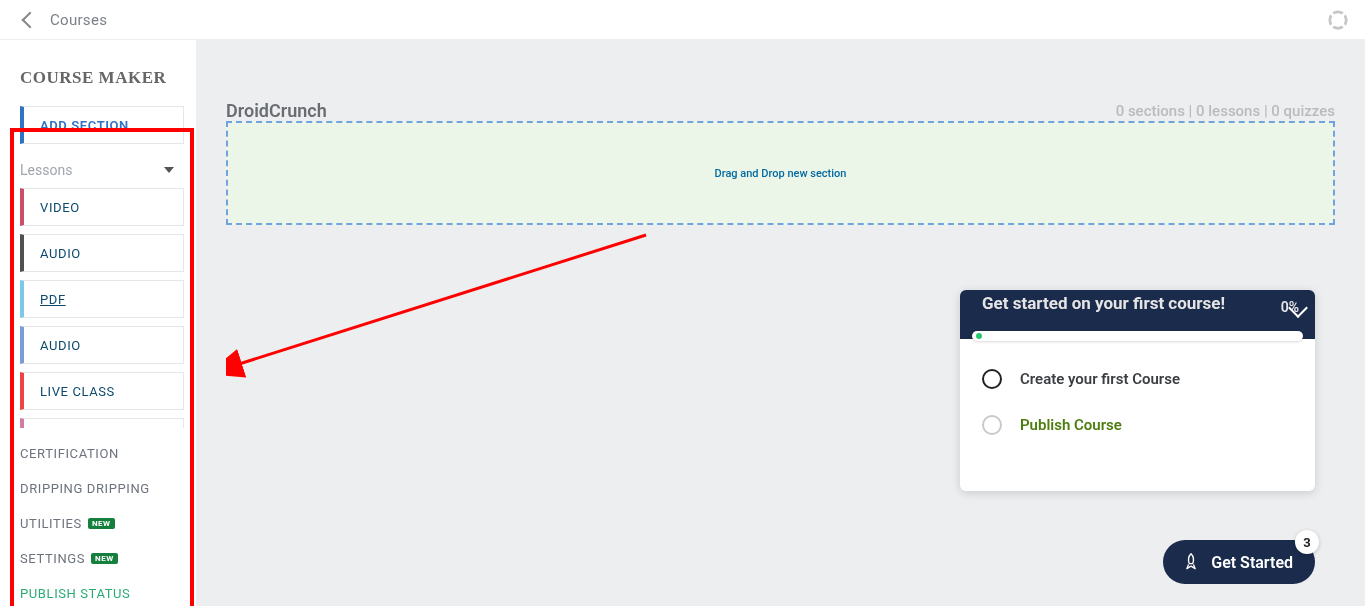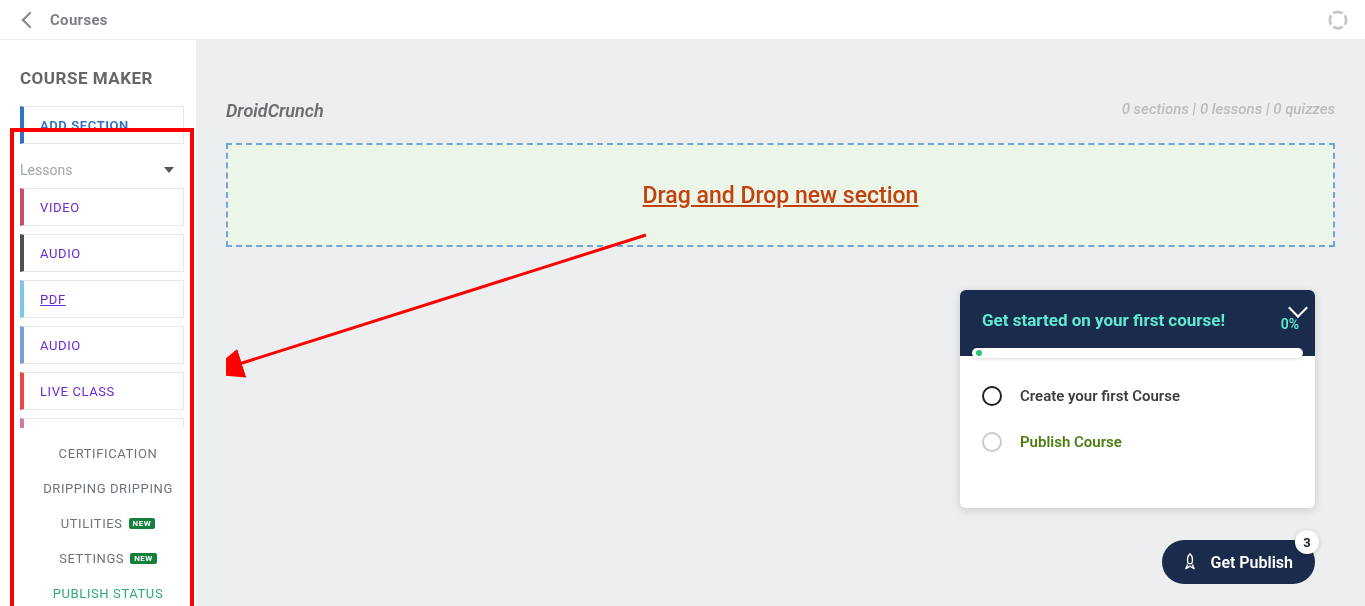--- a/index.html
+++ b/index.html
@@ -15,40 +15,40 @@
   .top-bar {
     height: 40px;
     display: flex;
     align-items: center;
     justify-content: space-between;
     padding: 0 16px 0 24px;
     border-bottom: 1px solid #eee;
   }
   .top-left { display:flex; align-items:center; gap:14px; }
   .back-icon { width:12px; height:12px; border-left:2px solid #888; border-bottom:2px solid #888; transform:rotate(45deg); cursor:pointer; }
-  .courses-link { color:#7c7f88; font-size:15px; letter-spacing:0.3px;font-weight:bold; }
+  .courses-link { color:#7c7f88; font-size:15px; letter-spacing:0.3px; }
   .help-icon { width:22px; height:22px; }
   .content { display:flex; height:calc(606px - 40px); }
   .sidebar { width:196px; padding: 28px 0 0 0; position:relative; }
-  .course-maker-title { color:#666; font-weight:700; font-size:17px; letter-spacing:0.5px; padding:0 0 18px 20px; }
+  .course-maker-title { color:#666; font-weight:700; font-size:17px; letter-spacing:0.5px; padding:0 0 18px 20px;font-family:Liberation Serif, serif; }
   .highlight-box {
     position:absolute;
     left:10px; top:88px;
     width:184px; height:490px;
     border:4px solid #ff0000;
     pointer-events:none;
     z-index:50;
   }
   .block-item {
     height:38px;
     display:flex; align-items:center;
     padding-left:16px;
     font-size:13px;
     letter-spacing:0.6px;
-    color:#6d28d9;
+    color:#0c4a6e;
     border:1px solid #e6e6e6;
     margin: 0 12px 8px 20px;
     background:#fff;
     cursor:grab;
   }
   .block-item.add-section { color:#2f73c4; font-weight:600; border-left:4px solid #2f73c4; }
   .lessons-header {
     display:flex; align-items:center; justify-content:space-between;
     color:#a0a5ad; font-size:14px;
     padding: 10px 22px 10px 20px;
@@ -60,54 +60,51 @@
   .li-audio  { border-left:4px solid #505050; }
   .li-pdf    { border-left:4px solid #7dc7e8;text-decoration:underline; }
   .li-slides { border-left:4px solid #7a9cd9; }
   .li-live   { border-left:4px solid #ef4444; }
   .li-partial{ border-left:4px solid #d27ba6; height:10px; border-bottom:none; padding:0; }
   .nav-link {
     display:flex; align-items:center; gap:6px;
     color:#6d737c; font-size:13px; letter-spacing:0.6px;
     padding:10px 0 10px 20px;
     cursor:pointer;
-    justify-content:center;
   }
   .new-badge { background:#15803d; color:#fff; font-size:8px; font-weight:700; padding:1px 4px; border-radius:2px; letter-spacing:0.5px; }
   .publish-status { color:#2bab74; }
   .main {
     flex:1; background:#eceeef; position:relative;
     padding: 60px 30px 0 30px;
   }
   .course-header {
-    display:flex; justify-content:space-between; align-items:flex-start;
-    margin-bottom:22px;
-    font-style:italic;
+    display:flex; justify-content:space-between; align-items:center;
   }
   .course-title { color:#696d72; font-size:18px; font-weight:600; }
   .course-stats { color:#b9bbbe; font-size:15px; font-weight:500; }
   .dropzone {
     border:2px dashed #6fa4df;
     background:#ecf6e8;
     height:104px;
     display:flex; align-items:center; justify-content:center;
-    color:#c2410c; font-size:23px; font-weight:500;text-decoration:underline;
+    color:#0369a1; font-size:11px; font-weight:500;
   }
   .arrow-svg { position:absolute; left:30px; top:185px; z-index:40; pointer-events:none; }
   .onboarding-card {
     position:absolute; right:50px; top:250px;
     width:355px;
     background:#fff;
     border-radius:6px;
     box-shadow:0 2px 10px rgba(0,0,0,0.15);
     overflow:hidden;
   }
   .card-header {
-    background:#1b2b4b; color:#5eead4;
-    padding:20px 18px 26px 22px;
+    background:#1b2b4b; color:#e5e5e5;
+    padding:3px 18px 26px 22px;
     position:relative;
   }
   .card-header-close { position:absolute; top:6px; right:10px; font-size:20px; cursor:pointer; }
   .chev-down { width:14px; height:14px; border-right:2px solid #fff; border-bottom:2px solid #fff; transform:rotate(45deg); display:inline-block; }
   .card-title { font-size:17px; font-weight:700; }
   .card-percent { position:absolute; right:16px; bottom:24px; font-size:14px; font-weight:600; }
   .progress-wrap { position:relative; height:14px; margin-top:-8px; padding:0 12px; }
   .progress-bar { height:10px; background:#fff; border-radius:12px; box-shadow:0 1px 3px rgba(0,0,0,0.15); position:relative; }
   .progress-dot { position:absolute; left:4px; top:2px; width:6px; height:6px; background:#28c56f; border-radius:50%; }
   .task-list { padding:24px 30px 30px 22px; }
@@ -229,17 +226,17 @@
         </div>
       </div>
     </div>
 
     <div class="get-started-btn">
       <span class="rocket-icon">
         <svg viewBox="0 0 24 24" width="20" height="20">
             <path d="M12 2 C15 5 16 9 14 14 L10 14 C8 9 9 5 12 2 Z M9 15 L7 20 L12 17 L17 20 L15 15" fill="none" stroke="#fff" stroke-width="1.6" stroke-linejoin="round"></path>
           </svg>
       </span>
-      <span>Get Publish</span>
+      <span>Get Started</span>
       <span class="count-bubble">3</span>
     </div>
   </div>
 </div>
 
 </body></html>

